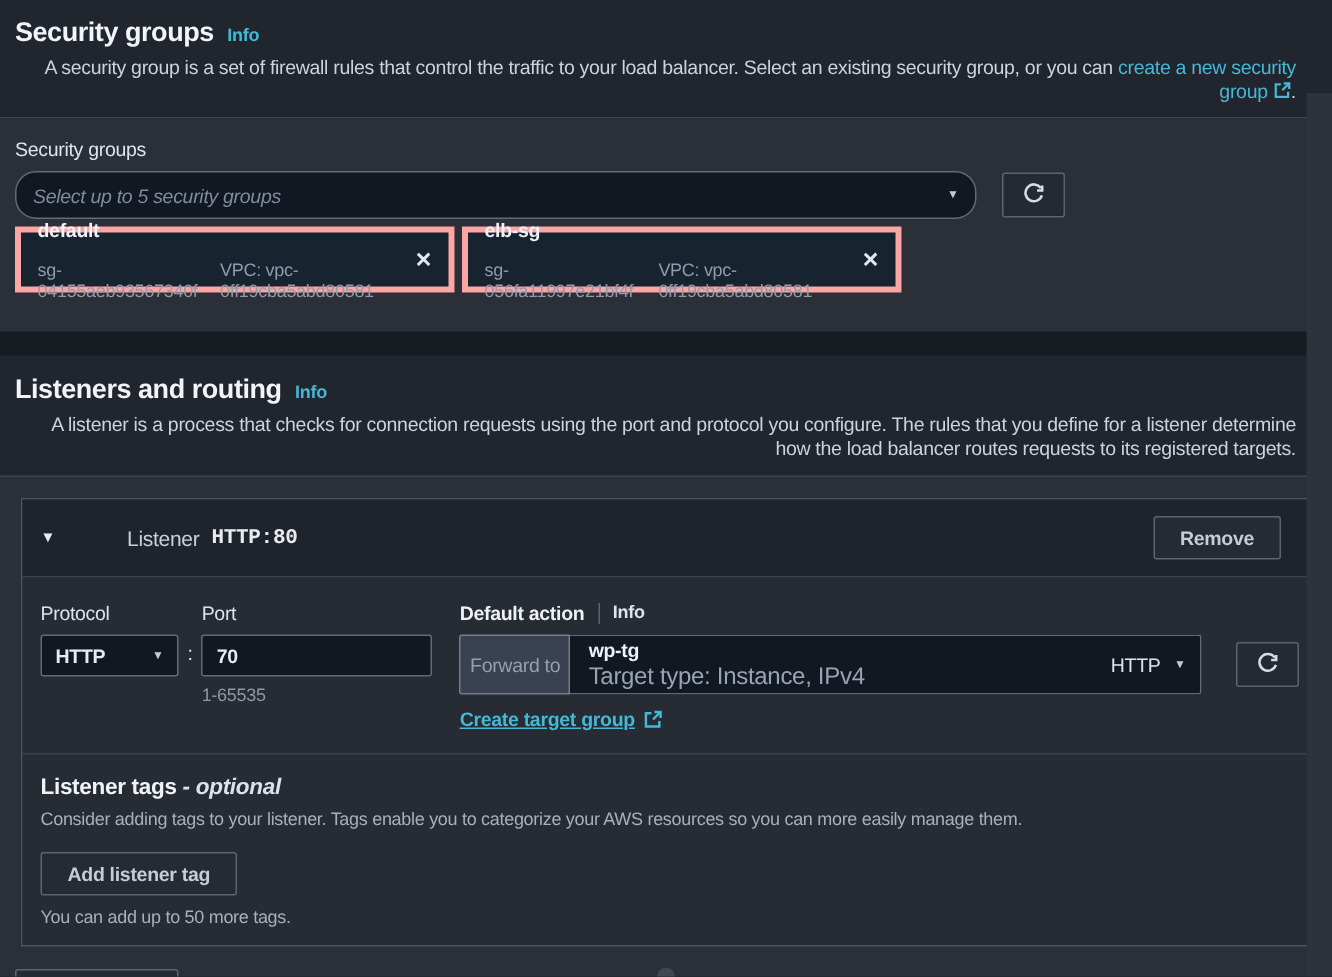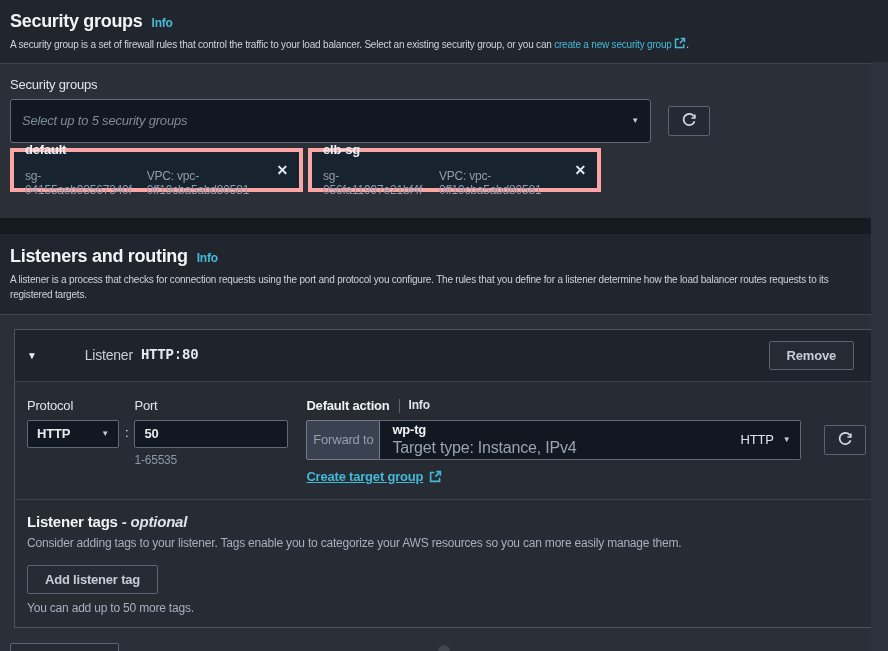--- a/index.html
+++ b/index.html
@@ -11,33 +11,33 @@
     color:#d5dbe3;
     font-size:13px;
     letter-spacing:-0.2px;
   }
 
   
   .sec-header { background:#21252d; border-bottom:1px solid #3e4552; padding:11px 24px 10px 10px; }
   .title-row { display:flex; align-items:baseline; gap:9px; }
   .sec-title { font-size:18px; font-weight:700; color:#f1f4f8; letter-spacing:-0.3px; }
   .info-link { font-size:12px; font-weight:700; color:#44b9d6; cursor:pointer; }
-  .sec-desc { margin-top:5px; font-size:10px; color:#cdd3db; line-height:15.5px; }
+  .sec-desc { margin-top:5px; font-size:13px; color:#cdd3db; line-height:15.5px;text-align:right; }
   .sec-desc a, .inline-link { color:#44b9d6; text-decoration:none; cursor:pointer; }
   .sec-content { background:#2a2f38; }
 
   .gap { height:16px; }
 
   
   #sg-content { padding:13px 10px 26px 10px; }
   .field-label { font-size:13px; color:#e0e5ec; margin-bottom:7px; }
   .row { display:flex; align-items:center; }
   .multiselect {
-    width:641px; height:44px; background:#121821;
-    border:1px solid #5f6b7a; border-radius:3px;
+    width:641px; height:32px; background:#121821;
+    border:1px solid #5f6b7a; border-radius:14px;
     display:flex; align-items:center; justify-content:space-between;
     padding:0 11px; cursor:pointer;
   }
   .placeholder { font-style:italic; color:#7f8b9a; font-size:13px; }
   .caret { color:#c3cbd6; font-size:8px; line-height:1; }
   .icon-btn {
     width:42px; height:30px; background:#242933;
     border:1px solid #5a6474; border-radius:2px;
     display:flex; align-items:center; justify-content:center; cursor:pointer;
   }
@@ -226,21 +226,21 @@
             <div class="select proto-select">
               <span>HTTP</span>
               <span class="caret">▼</span>
             </div>
           </div>
 
           <div class="colon">:</div>
 
           <div class="port-col">
             <div class="ctl-label">Port</div>
-            <div class="text-input">50</div>
+            <div class="text-input">70</div>
             <div class="hint">1-65535</div>
           </div>
 
           <div class="da-col">
             <div class="da-label-row">
               <div class="ctl-label bold">Default action</div>
               <div class="label-sep"></div>
               <div class="ctl-label info-link" style="font-size:12px">Info</div>
             </div>
             <div class="da-select-row">

